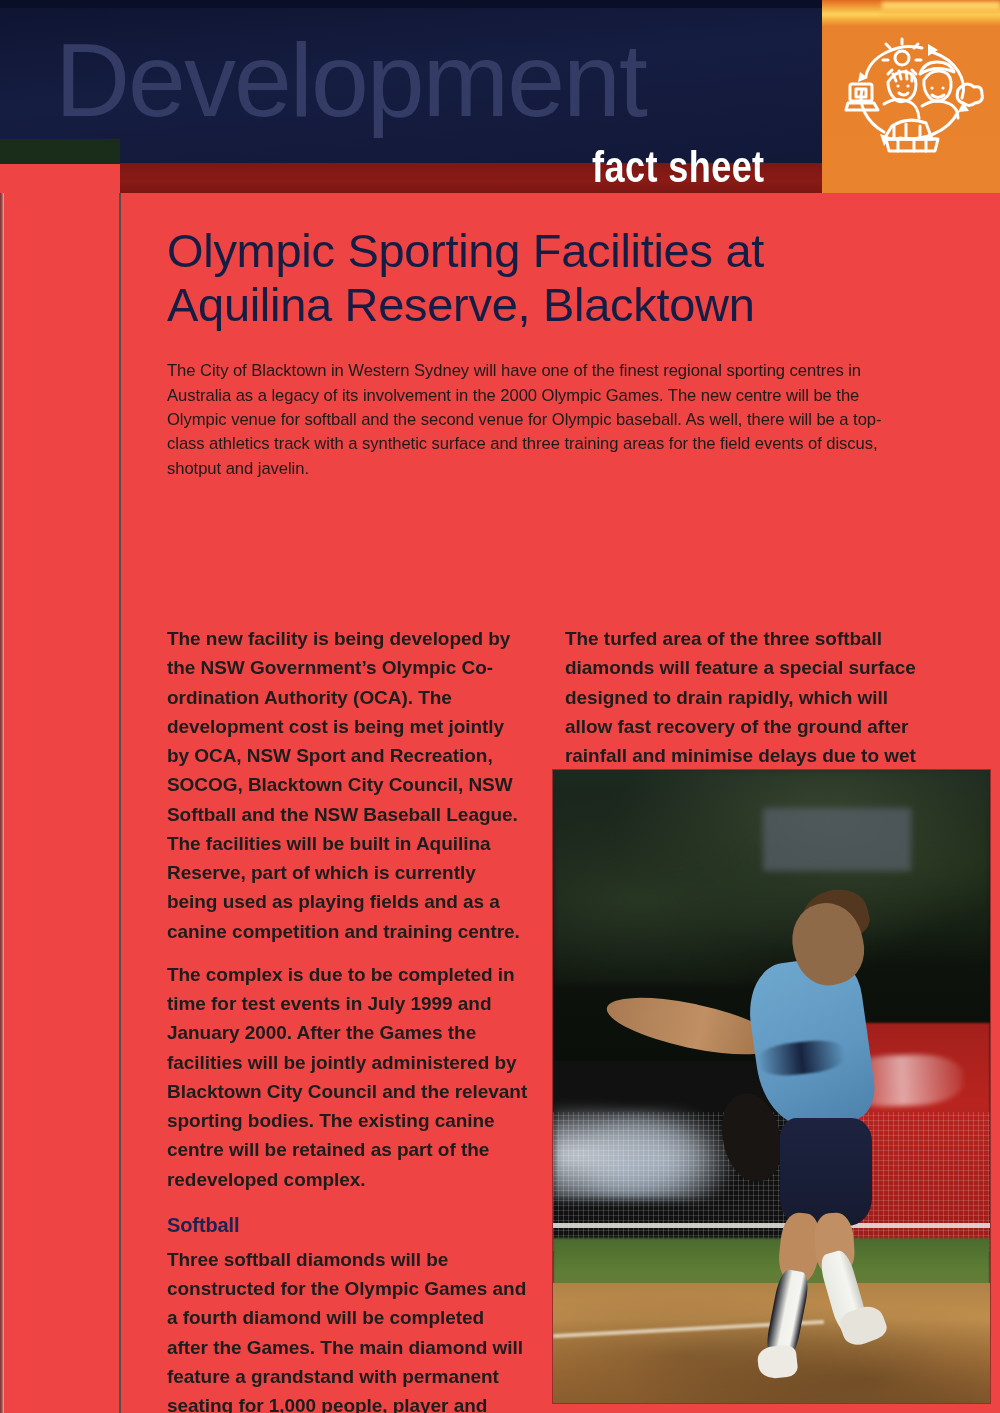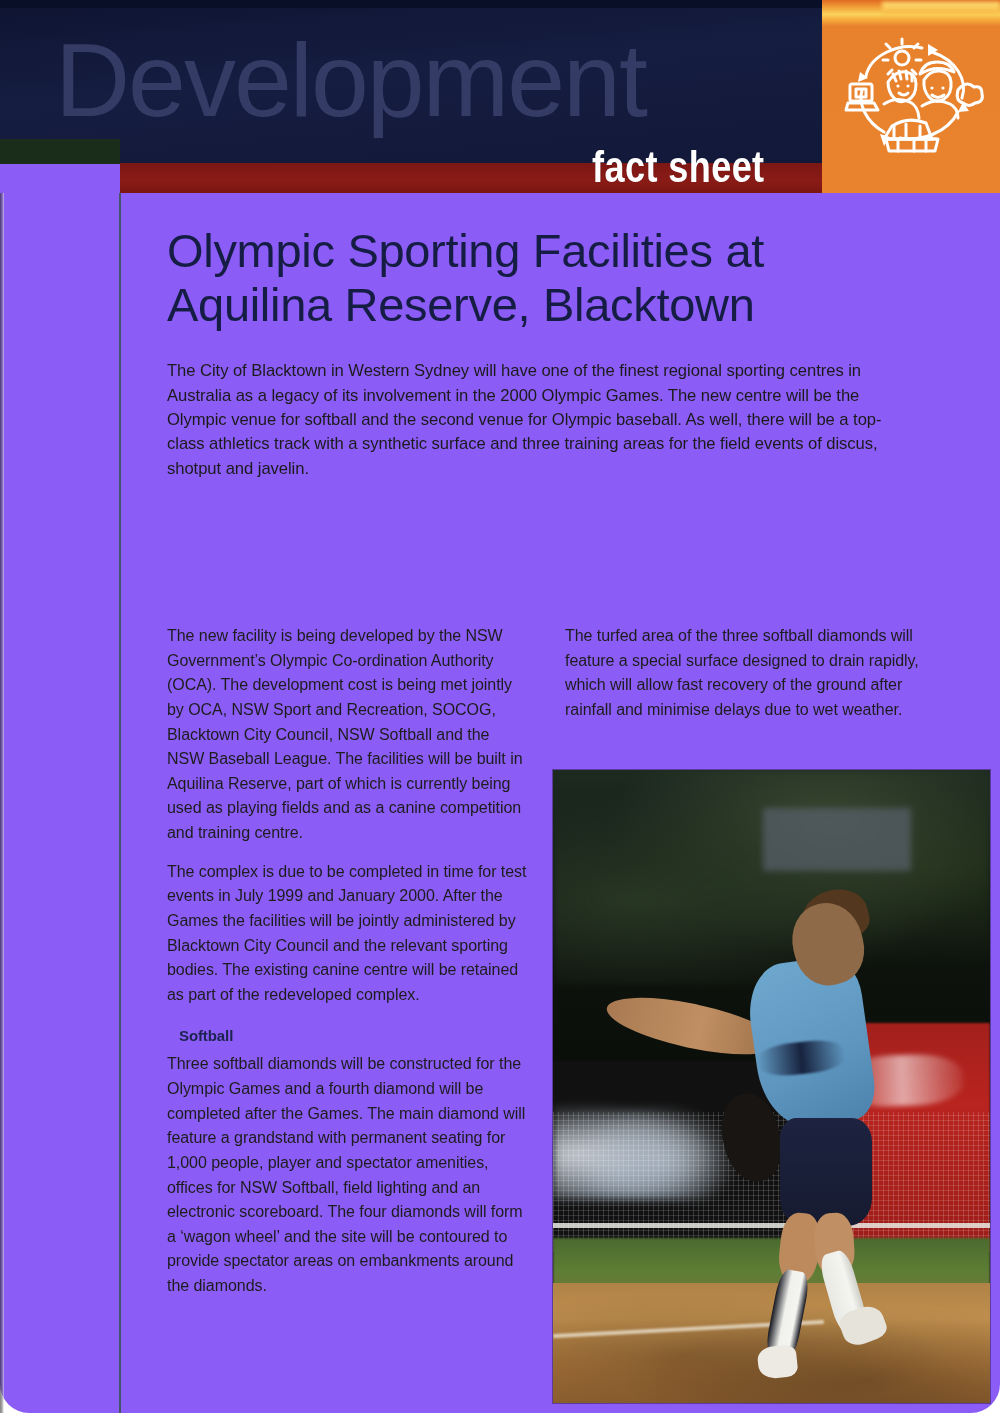--- a/index.html
+++ b/index.html
@@ -3,21 +3,21 @@
 <meta charset="utf-8">
 <style>
   html,body{margin:0;padding:0;}
   body{
     width:1000px;height:1413px;
     background:#ffffff;
     font-family:"Liberation Sans", sans-serif;
     overflow:hidden;
     position:relative;
   }
-  .page{position:absolute;inset:0;background:#8b5cf6;border-radius:29px;}
+  .page{position:absolute;inset:0;background:#ef4444;}
 
   
   .hdr-navy{
     position:absolute;left:0;top:0;width:822px;height:163px;
     background:linear-gradient(175deg,#0e1431 0%,#151d41 45%,#121838 100%);
     overflow:hidden;
   }
   .hdr-navy:after{
     content:"";position:absolute;left:0;top:0;width:100%;height:8px;
     background:#0a0f28;
@@ -103,28 +103,29 @@
 
   .cols{
     position:absolute;left:167px;top:624px;width:745px;
   }
   .col-left{position:absolute;left:0;top:0;width:362px;}
   .col-right{position:absolute;left:379px;top:0;width:360px;margin-left:19px;}
 
   .body-p{
     margin:0 0 14px 0;
     color:#1d1d1d;
-    font-size:16px;
+    font-size:19px;
     line-height:1.54;
     letter-spacing:-0.05px;
+    font-weight:bold;
   }
   .sub-head{
-    margin:20px 0 8px 12px;
+    margin:20px 0 8px 0;
     color:#1c2350;
-    font-size:15px;
+    font-size:20px;
     font-weight:700;
     letter-spacing:-0.1px;
   }
 
   
   .photo{
     position:absolute;left:553px;top:770px;width:437px;height:633px;
     overflow:hidden;
     background:#111;
     box-shadow:0 0 0 1px rgba(0,0,0,.35);

